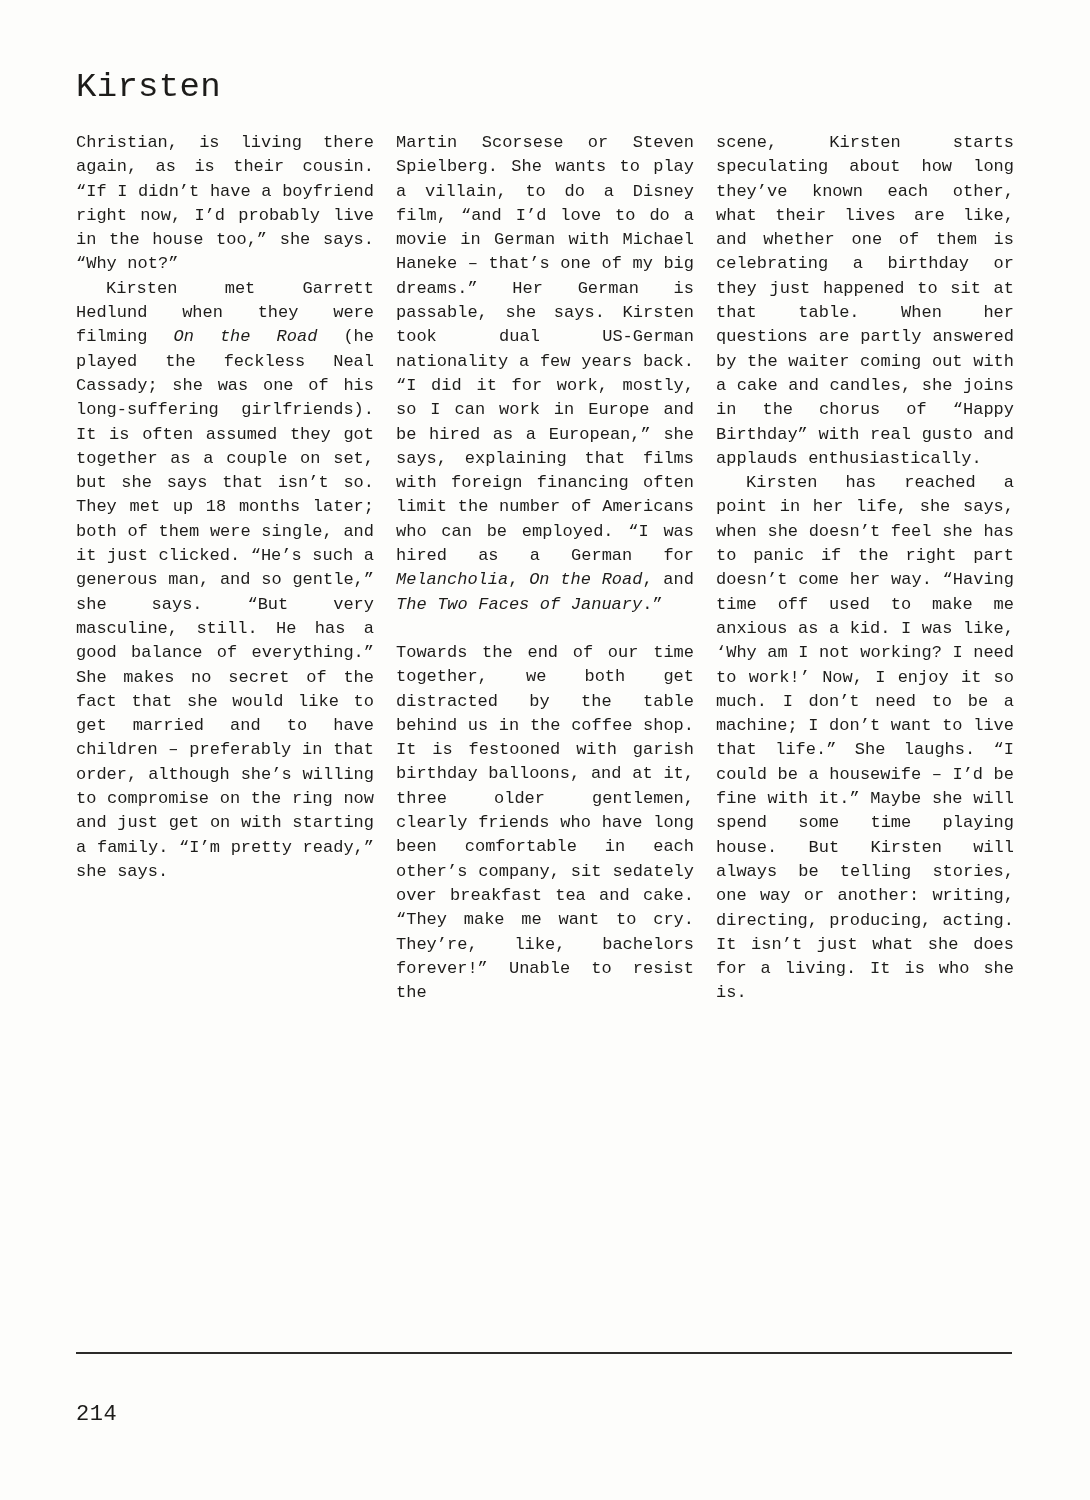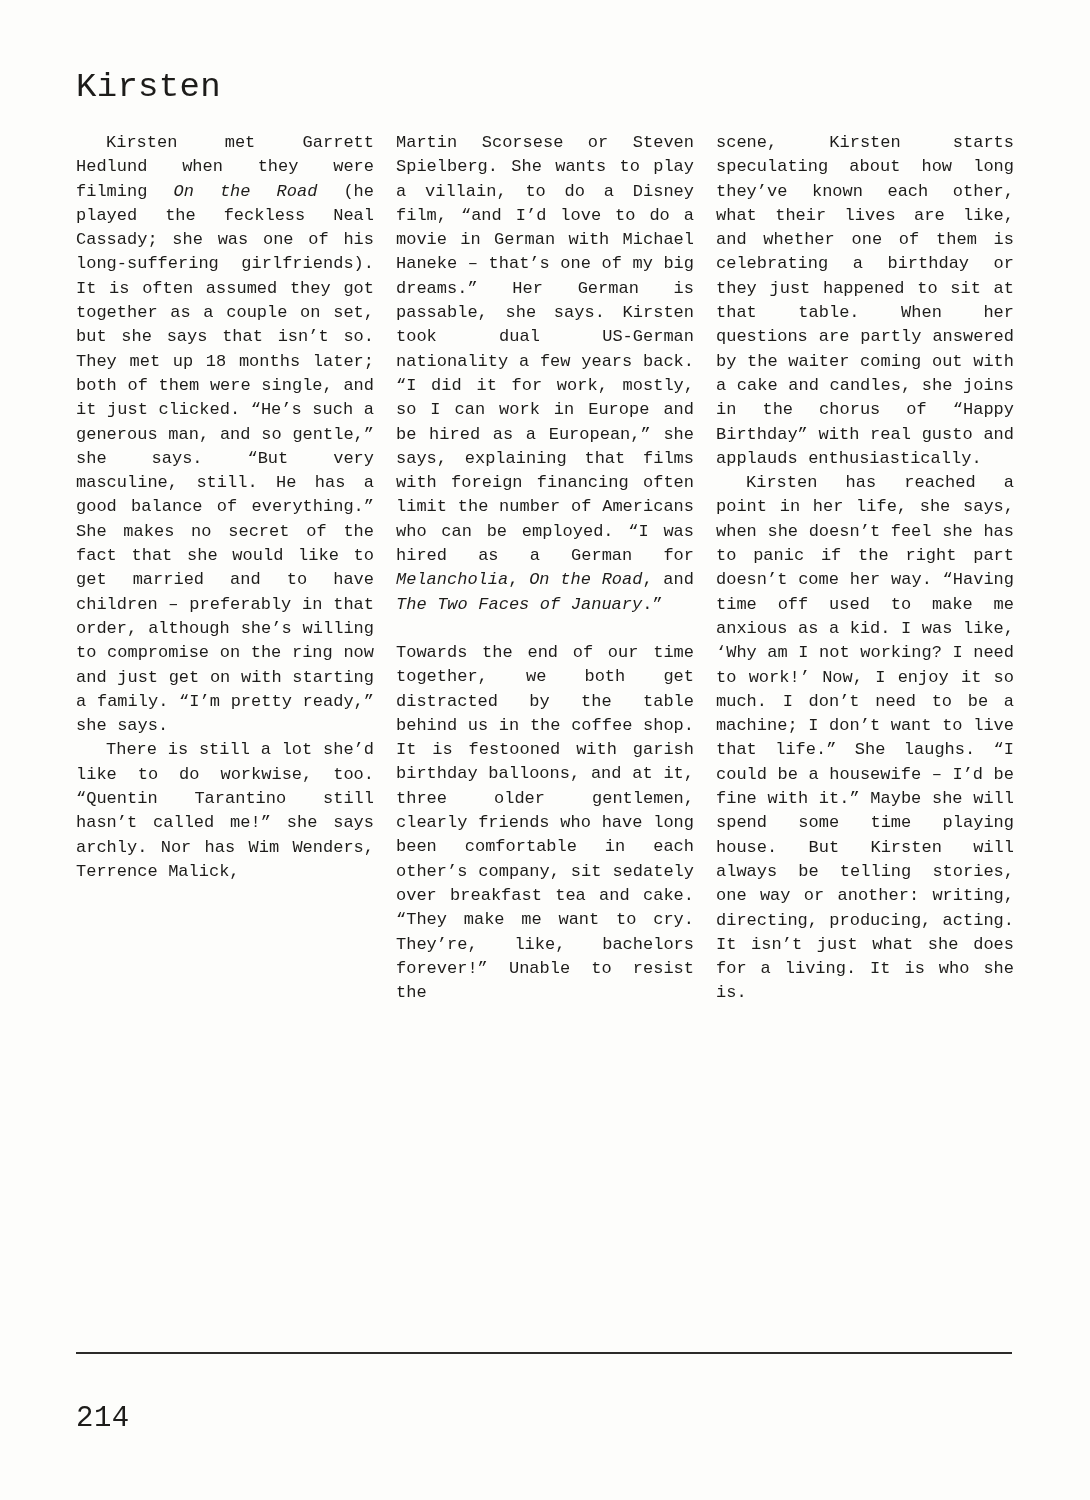--- a/index.html
+++ b/index.html
@@ -57,35 +57,35 @@
     left: 76px;
     width: 936px;
     height: 2px;
     background: #2c2b29;
   }
 
   .pagenum {
     position: absolute;
     top: 1402px;
     left: 76px;
-    font-size: 29px;
+    font-size: 22px;
     letter-spacing: 0.5px;
   }
 </style>
 </head>
 <body>
 
 <div class="page">
 
   <h1 class="title">Kirsten</h1>
 
   <div class="columns">
     <div class="col">
+        <p class=""><span>Christian, is living there again, as is their cousin. “If I didn’t have a boyfriend right now, I’d probably live in the house too,” she says. “Why not?”</span></p>
         <p class="indent "><span>Kirsten met Garrett Hedlund when they were filming </span><em>On the Road</em><span> (he played the feckless Neal Cassady; she was one of his long-suffering girlfriends). It is often assumed they got together as a couple on set, but she says that isn’t so. They met up 18 months later; both of them were single, and it just clicked. “He’s such a generous man, and so gentle,” she says. “But very masculine, still. He has a good balance of everything.” She makes no secret of the fact that she would like to get married and to have children – preferably in that order, although she’s willing to compromise on the ring now and just get on with starting a family. “I’m pretty ready,” she says.</span></p>
-        <p class="indent "><span>There is still a lot she’d like to do workwise, too. “Quentin Tarantino still hasn’t called me!” she says archly. Nor has Wim Wenders, Terrence Malick,</span></p>
       </div>
     <div class="col">
         <p class=""><span>Martin Scorsese or Steven Spielberg. She wants to play a villain, to do a Disney film, “and I’d love to do a movie in German with Michael Haneke – that’s one of my big dreams.” Her German is passable, she says. Kirsten took dual US-German nationality a few years back. “I did it for work, mostly, so I can work in Europe and be hired as a European,” she says, explaining that films with foreign financing often limit the number of Americans who can be employed. “I was hired as a German for </span><em>Melancholia</em><span>, </span><em>On the Road</em><span>, and </span><em>The Two Faces of January</em><span>.”</span></p>
         <p class="space-before"><span>Towards the end of our time together, we both get distracted by the table behind us in the coffee shop. It is festooned with garish birthday balloons, and at it, three older gentlemen, clearly friends who have long been comfortable in each other’s company, sit sedately over breakfast tea and cake. “They make me want to cry. They’re, like, bachelors forever!” Unable to resist the</span></p>
       </div>
     <div class="col">
         <p class=""><span>scene, Kirsten starts speculating about how long they’ve known each other, what their lives are like, and whether one of them is celebrating a birthday or they just happened to sit at that table. When her questions are partly answered by the waiter coming out with a cake and candles, she joins in the chorus of “Happy Birthday” with real gusto and applauds enthusiastically.</span></p>
         <p class="indent "><span>Kirsten has reached a point in her life, she says, when she doesn’t feel she has to panic if the right part doesn’t come her way. “Having time off used to make me anxious as a kid. I was like, ‘Why am I not working? I need to work!’ Now, I enjoy it so much. I don’t need to be a machine; I don’t want to live that life.” She laughs. “I could be a housewife – I’d be fine with it.” Maybe she will spend some time playing house. But Kirsten will always be telling stories, one way or another: writing, directing, producing, acting. It isn’t just what she does for a living. It is who she is.</span></p>
       </div>
   </div>

